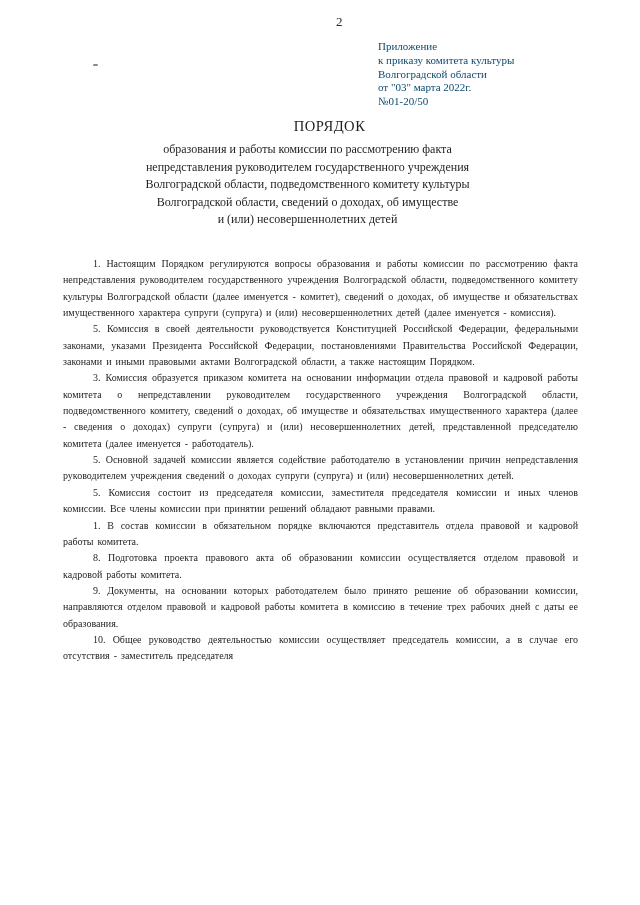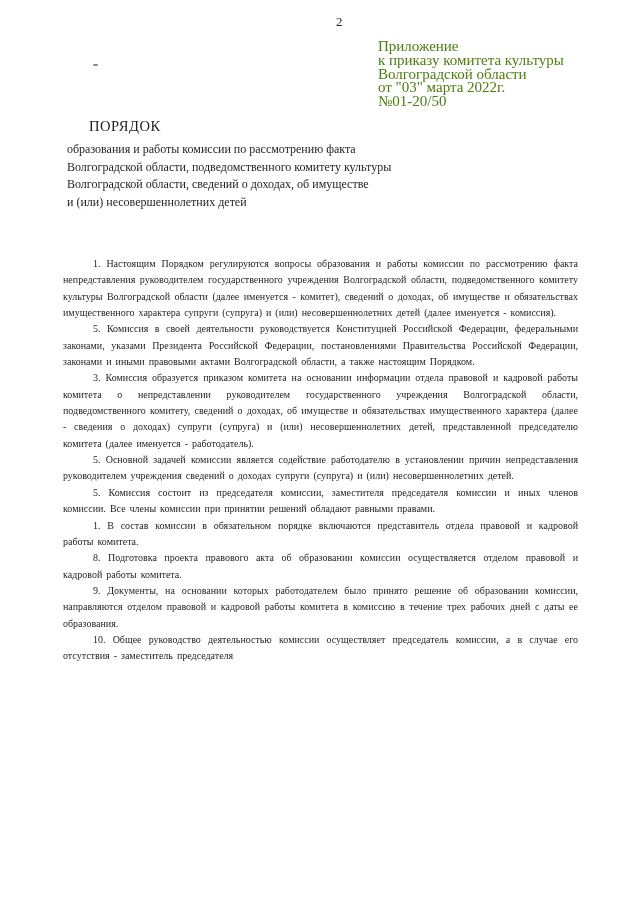--- a/index.html
+++ b/index.html
@@ -30,30 +30,31 @@
     top: 64px;
     width: 5px;
     height: 2px;
     background: #8a8a8a;
     border-radius: 1px;
   }
   .appendix {
     position: absolute;
     left: 378px;
     top: 40px;
-    font-size: 15px;
+    font-size: 11px;
     line-height: 13.8px;
     white-space: nowrap;
-    color: #4d7c0f;
+    color: #0c4a6e;
   }
   .title-block {
     position: absolute;
-    left: 67px;
+    left: 50px;
     top: 118px;
     width: 515px;
+    text-align: center;
   }
   .title-heading {
     position: relative;
     left: 22px;
     font-size: 14.6px;
     line-height: 17px;
     margin-bottom: 6px;
     letter-spacing: 0.5px;
   }
   .title-line {
@@ -88,20 +89,21 @@
     <div class="appendix-line">Приложение</div>
     <div class="appendix-line">к приказу комитета культуры</div>
     <div class="appendix-line">Волгоградской области</div>
     <div class="appendix-line">от "03" марта 2022г.</div>
     <div class="appendix-line">№01-20/50</div>
   </div>
 
   <div class="title-block">
     <div class="title-heading">ПОРЯДОК</div>
     <div class="title-line">образования и работы комиссии по рассмотрению факта</div>
+    <div class="title-line">непредставления руководителем государственного учреждения</div>
     <div class="title-line">Волгоградской области, подведомственного комитету культуры</div>
     <div class="title-line">Волгоградской области, сведений о доходах, об имуществе</div>
     <div class="title-line">и (или) несовершеннолетних детей</div>
   </div>
 
   <div class="body-block">
     <p>1. Настоящим Порядком регулируются вопросы образования и работы комиссии по рассмотрению факта непредставления руководителем государственного учреждения Волгоградской области, подведомственного комитету культуры Волгоградской области (далее именуется - комитет), сведений о доходах, об имуществе и обязательствах имущественного характера супруги (супруга) и (или) несовершеннолетних детей (далее именуется - комиссия).</p>
     <p>5. Комиссия в своей деятельности руководствуется Конституцией Российской Федерации, федеральными законами, указами Президента Российской Федерации, постановлениями Правительства Российской Федерации, законами и иными правовыми актами Волгоградской области, а также настоящим Порядком.</p>
     <p>3. Комиссия образуется приказом комитета на основании информации отдела правовой и кадровой работы комитета о непредставлении руководителем государственного учреждения Волгоградской области, подведомственного комитету, сведений о доходах, об имуществе и обязательствах имущественного характера (далее - сведения о доходах) супруги (супруга) и (или) несовершеннолетних детей, представленной председателю комитета (далее именуется - работодатель).</p>
     <p>5. Основной задачей комиссии является содействие работодателю в установлении причин непредставления руководителем учреждения сведений о доходах супруги (супруга) и (или) несовершеннолетних детей.</p>

